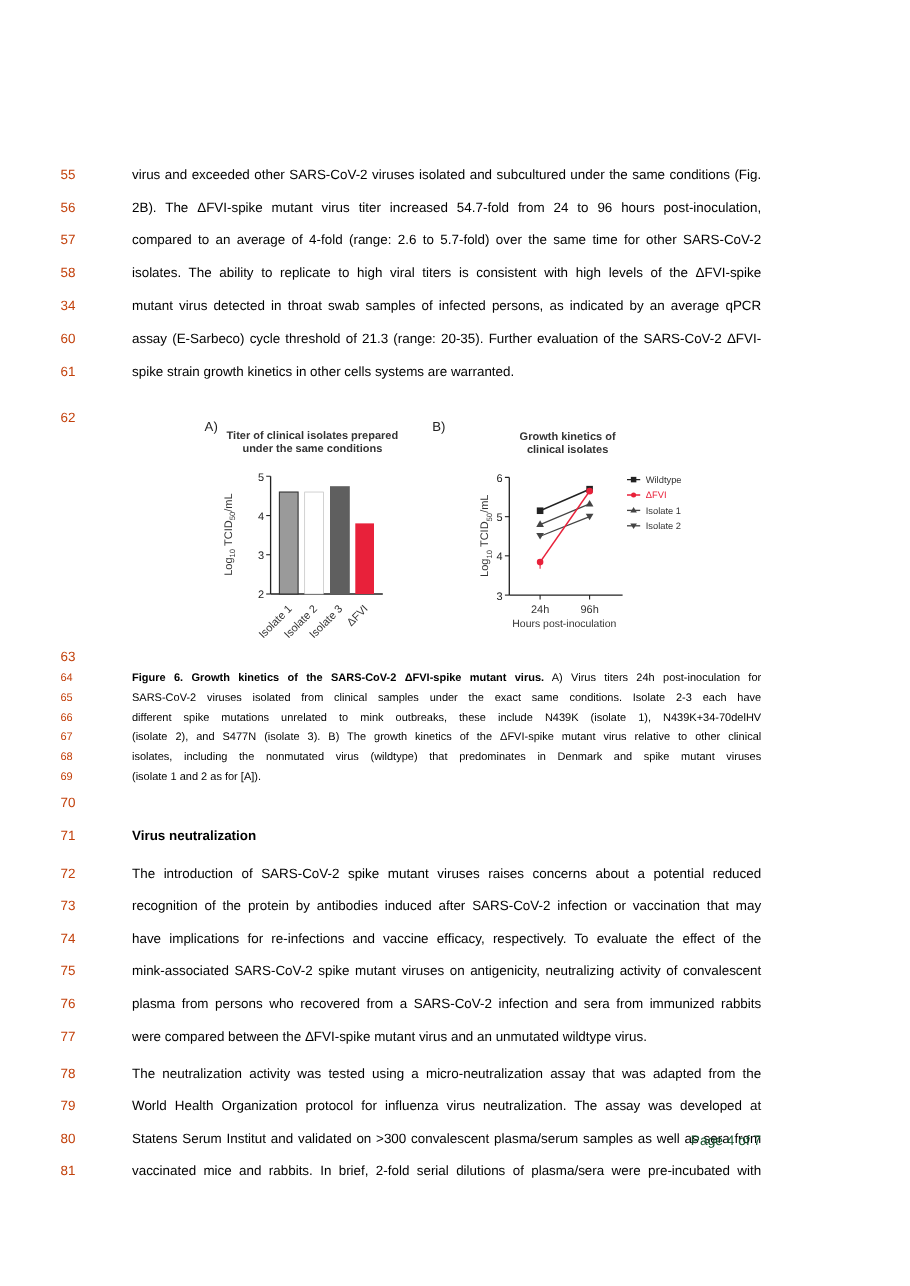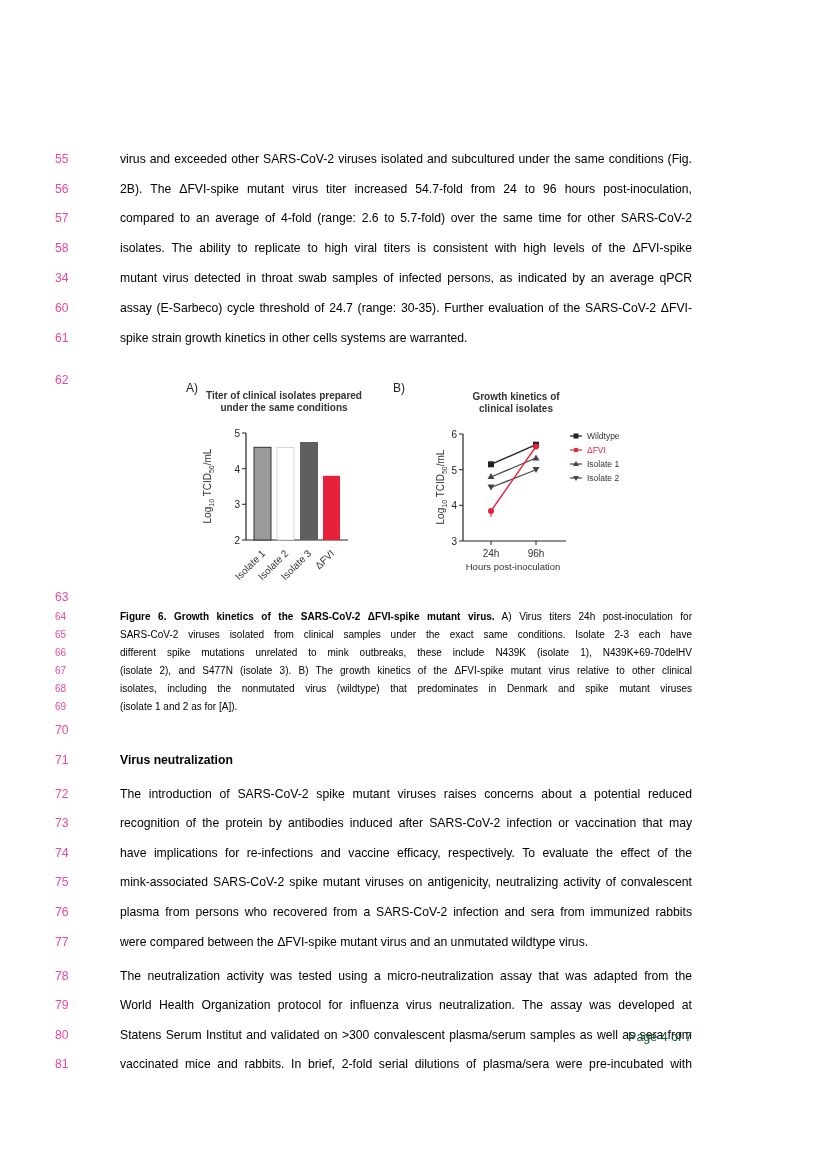--- a/index.html
+++ b/index.html
@@ -1,19 +1,19 @@
 <!DOCTYPE html>
 <html><head>
 <meta charset="utf-8">
 <style>
   html, body { margin: 0; padding: 0; background: #ffffff; }
   body { width: 827px; height: 1169px; position: relative; overflow: hidden;
          font-family: "Liberation Sans", sans-serif; color: #222; }
   .line { position: absolute; left: 0; width: 827px; font-size: 12.2px; line-height: 16px; white-space: nowrap; }
-  .ln { position: absolute; left: 55px; width: 24px; color: #ec4899; }
+  .ln { position: absolute; left: 55px; width: 24px; color: #c2410c; }
   .txt { position: absolute; left: 120px; width: 572px; text-align: justify; text-align-last: justify; color: #000000; }
   .txt.last { text-align-last: left; }
   .cap { font-size: 10px; line-height: 16.5px; }
   .cap .txt { width: 572px; }
   .heading .txt { text-align-last: left; }
   .fig { position: absolute; left: 0; top: 370px; width: 827px; height: 220px; }
   .fig svg text { font-family: "Liberation Sans", sans-serif; }
   .page-num { position: absolute; left: 560px; width: 132px; top: 1030px; font-size: 12.5px; text-align: right; color: #14532d; }
 </style>
 </head>
@@ -37,21 +37,21 @@
       <div class="line" style="top: 240px;">
         <span class="ln">58</span>
         <span class="txt">isolates. The ability to replicate to high viral titers is consistent with high levels of the ΔFVI-spike</span>
       </div>
       <div class="line" style="top: 270px;">
         <span class="ln">34</span>
         <span class="txt">mutant virus detected in throat swab samples of infected persons, as indicated by an average qPCR</span>
       </div>
       <div class="line" style="top: 300px;">
         <span class="ln">60</span>
-        <span class="txt">assay (E-Sarbeco) cycle threshold of 24.7 (range: 30-35). Further evaluation of the SARS-CoV-2 ΔFVI-</span>
+        <span class="txt">assay (E-Sarbeco) cycle threshold of 21.3 (range: 20-35). Further evaluation of the SARS-CoV-2 ΔFVI-</span>
       </div>
       <div class="line" style="top: 330px;">
         <span class="ln">61</span>
         <span class="txt last">spike strain growth kinetics in other cells systems are warranted.</span>
       </div>
       <div class="line" style="top: 372px;">
         <span class="ln">62</span>
         <span class="txt"></span>
       </div>
     </div>
@@ -158,21 +158,21 @@
       <div class="line cap" style="top: 609px;">
         <span class="ln">64</span>
         <span class="txt"><b>Figure 6. Growth kinetics of the SARS-CoV-2 ΔFVI-spike mutant virus.</b><span> A) Virus titers 24h post-inoculation for</span></span>
       </div>
       <div class="line cap" style="top: 627px;">
         <span class="ln">65</span>
         <span class="txt">SARS-CoV-2 viruses isolated from clinical samples under the exact same conditions. Isolate 2-3 each have</span>
       </div>
       <div class="line cap" style="top: 645px;">
         <span class="ln">66</span>
-        <span class="txt">different spike mutations unrelated to mink outbreaks, these include N439K (isolate 1), N439K+69-70delHV</span>
+        <span class="txt">different spike mutations unrelated to mink outbreaks, these include N439K (isolate 1), N439K+34-70delHV</span>
       </div>
       <div class="line cap" style="top: 663px;">
         <span class="ln">67</span>
         <span class="txt">(isolate 2), and S477N (isolate 3). B) The growth kinetics of the ΔFVI-spike mutant virus relative to other clinical</span>
       </div>
       <div class="line cap" style="top: 681px;">
         <span class="ln">68</span>
         <span class="txt">isolates, including the nonmutated virus (wildtype) that predominates in Denmark and spike mutant viruses</span>
       </div>
       <div class="line cap" style="top: 699px;">

